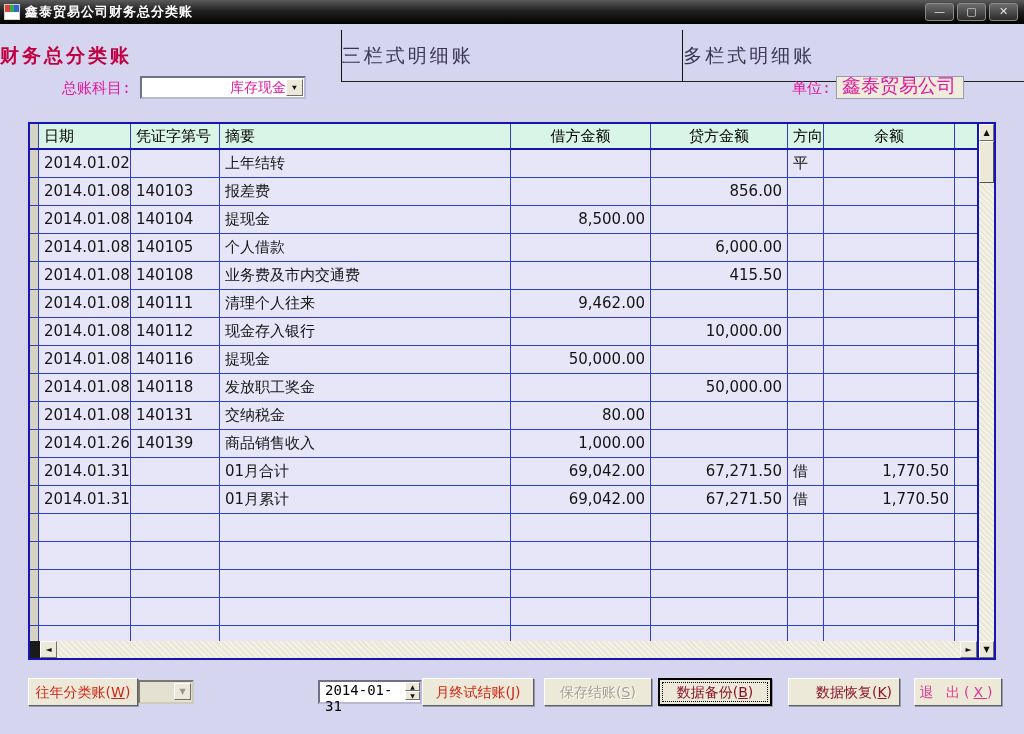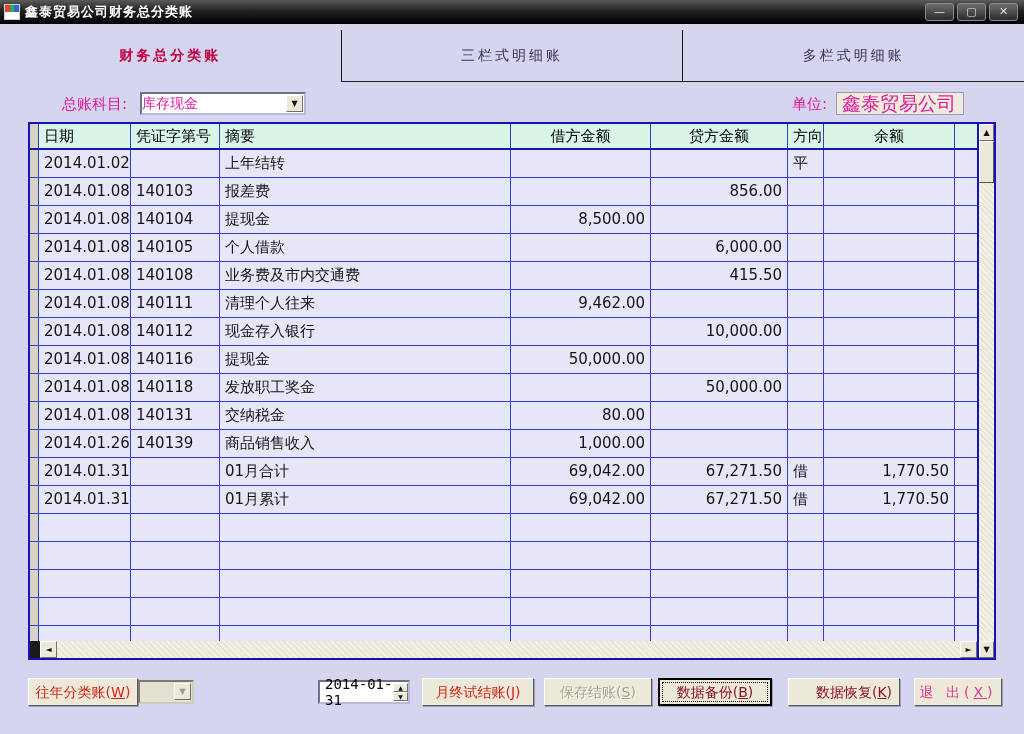--- a/index.html
+++ b/index.html
@@ -27,35 +27,35 @@
   .win-btn {
     width:29px; height:18px; border:1px solid #8a8a8a; border-radius:3px;
     background:linear-gradient(180deg,#6d6d6d,#2b2b2b);
     color:#e3e3e3; font-size:11px; line-height:16px; text-align:center; cursor:pointer;
   }
   
   .tabs {
     position:absolute; left:0; top:30px; width:1024px; height:52px; display:flex;
   }
   .tab {
-    flex:1; text-align:center; line-height:50px; font-size:14px; letter-spacing:3px;
+    flex:1; text-align:left; line-height:50px; font-size:19px; letter-spacing:3px;
     color:#3a3550; border-bottom:1px solid #222; cursor:pointer;
   }
   .tab + .tab { border-left:1px solid #111; }
   .tab.active { color:#c00040; border-bottom:none; font-weight:bold; }
   
-  .filter-row { position:absolute; left:0; top:92px; width:832px; height:26px; }
+  .filter-row { position:absolute; left:0; top:76px; width:832px; height:26px;font-family:Liberation Mono, monospace; }
   .flabel { position:absolute; font-size:15px; color:#e2189e; top:3px; }
   .lbl-account { left:62px; }
   .lbl-unit { left:792px; }
   .combo {
     position:absolute; left:140px; top:0; width:166px; height:23px;
     background:#fff; border:2px inset #b9b9d9; display:flex; align-items:center;
   }
-  .combo-value { flex:1; font-size:14px; color:#e2189e; padding-left:0; }
+  .combo-value { flex:1; font-size:14px; color:#e2189e; padding-left:0;text-align:right; }
   .combo-arrow {
     width:17px; height:17px; margin-right:1px; background:#ece9d8;
     border:1px solid; border-color:#fff #6f6f6f #6f6f6f #fff;
     font-size:8px; line-height:15px; text-align:center; color:#111; cursor:pointer;
   }
   .unit-box {
     position:absolute; left:836px; top:0; width:128px; height:23px;
     background:#efecdb; border:1px solid #9a9ab5;
     font-size:19px; color:#e2189e; line-height:21px; padding-left:5px;
   }
@@ -112,22 +112,22 @@
   .btn.darkred { color:#8c1228; }
   .btn.pink { color:#e3338f; letter-spacing:4px; }
   .btn.disabled { color:#a39f8d; text-shadow:1px 1px 0 #fff; cursor:default; }
   .btn.focused { border:2px solid #000; outline:1px dotted #000; outline-offset:-5px; line-height:24px; }
   .mini-combo {
     position:absolute; left:138px; top:0; width:56px; height:24px; margin-top:2px;
     background:#e4e1d2; border:2px inset #cfccbc; display:flex;
   }
   .mini-combo .combo-arrow { margin-left:auto; margin-top:1px; color:#999; }
   .date-box {
-    position:absolute; left:318px; top:2px; width:92px; height:24px;
-    background:#fff; border:2px inset #b9b9d9; display:flex; align-items:center;
+    position:absolute; left:318px; top:2px; width:104px; height:24px;
+    background:#fff; border:2px inset #b9b9d9; display:flex; 
   }
   .date-val { flex:1; font-size:14px; color:#000; padding-left:5px; font-family:"DejaVu Sans Mono","Liberation Mono",monospace; }
   .spin { display:flex; flex-direction:column; width:15px; }
   .spin div {
     height:9px; background:#ece9d8; border:1px solid; border-color:#fff #6f6f6f #6f6f6f #fff;
     font-size:6px; line-height:7px; text-align:center; color:#111; cursor:pointer;
   }
   u { text-decoration:underline; }
 </style>
 </head>

